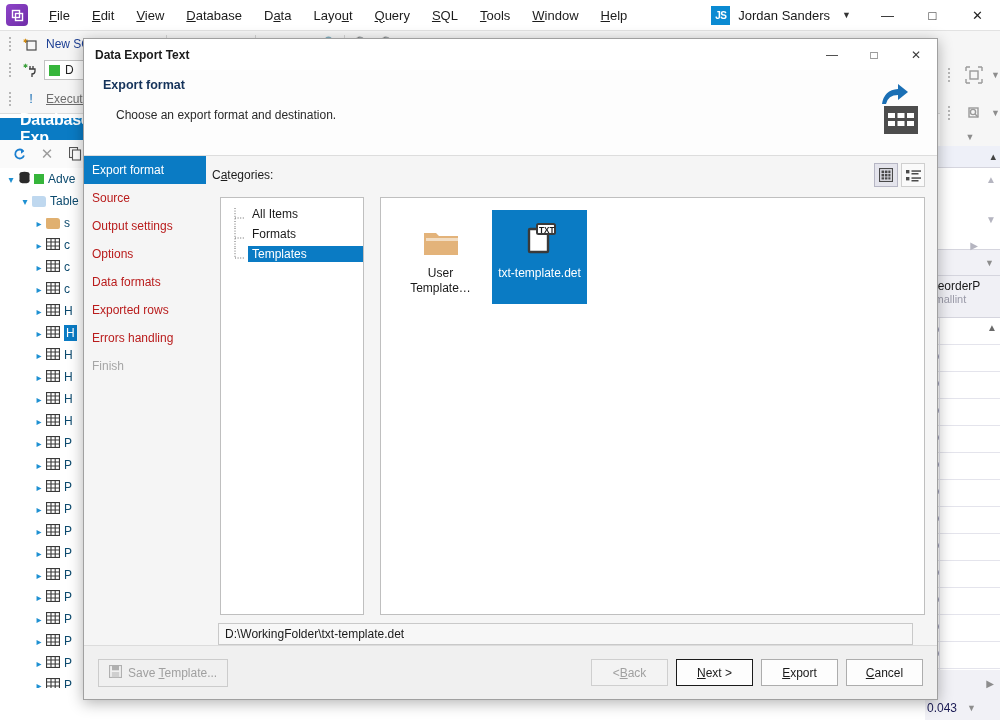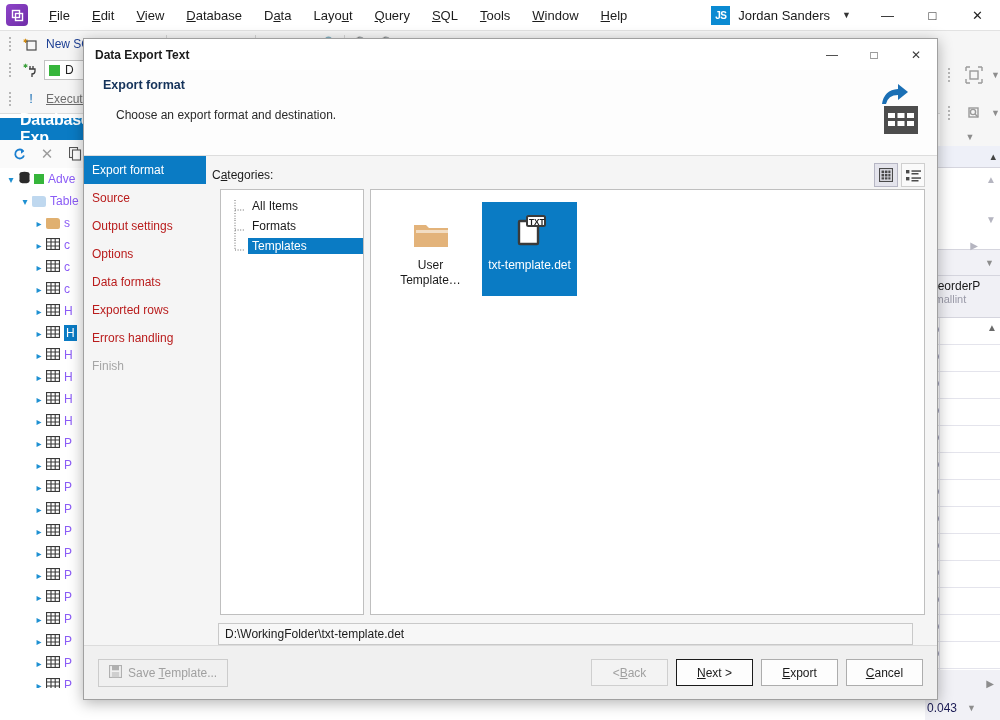--- a/index.html
+++ b/index.html
@@ -84,21 +84,21 @@
   .dbx-toolbar {
     position:absolute; left:0; top:140px; width:102px; height:28px;
     background:#fafafa; display:flex; align-items:center; gap:2px; padding-left:6px;
   }
   .dbx-tree {
     position:absolute; left:0; top:168px; width:102px; height:520px;
     background:#fff; overflow:hidden; font-size:12px;
   }
   .tree-row { height:22px; display:flex; align-items:center; white-space:nowrap; }
   .tw { width:14px; text-align:center; color:#1e90d2; font-size:10px; }
-  .tree-label { margin-left:4px; color:#8b5cf6; }
+  .tree-label { margin-left:4px; color:#0c4a6e; }
   .tree-label.sel { background:#0a7bc4; color:#fff; padding:1px 2px; }
   .ico-folder { width:14px;height:11px;background:#e0b070;border-radius:1px 3px 2px 2px; }
   .ico-green { width:10px;height:10px;background:#36b53b; margin-left:3px;}
 
   
   .right-toolpane {
     position:absolute; right:0; top:56px; width:60px; height:90px;
     background:#f6f6f6;
   }
   .rt-row { display:flex; align-items:center; height:38px; padding-left:4px;}
@@ -163,21 +163,21 @@
   }
   .content-topbar { display:flex; align-items:center; height:22px; }
   .cat-label { font-size:12px; color:#1c1c1c; }
   .view-toggles { margin-left:auto; display:flex; gap:3px; }
   .vbtn {
     width:24px; height:24px; border:1px solid #cfcfcf; background:#fafafa;
     display:flex; align-items:center; justify-content:center;
   }
   .vbtn.sel { background:#e4e4ec; border-color:#b6b6c4; }
 
-  .panes { flex:1 1 auto; display:flex; gap:6px; min-height:0; margin-top:3px;padding-left:8px; }
+  .panes { flex:1 1 auto; display:flex; gap:16px; min-height:0; margin-top:11px;padding-left:8px; }
   .cat-tree {
     width:144px; background:#fff; border:1px solid #bfbfbf;
     padding:6px 0 0 0; font-size:12px; flex:0 0 auto;
   }
   .cat-row { height:20px; display:flex; align-items:center; padding-left:10px; position:relative; }
   .cat-row .dots {
     width:17px; height:12px; position:relative; flex:0 0 auto;
   }
   .cat-txt { padding:1px 4px; }
   .cat-row.sel .cat-txt { background:#0a7bc4; color:#fff; flex:1 1 auto; }

